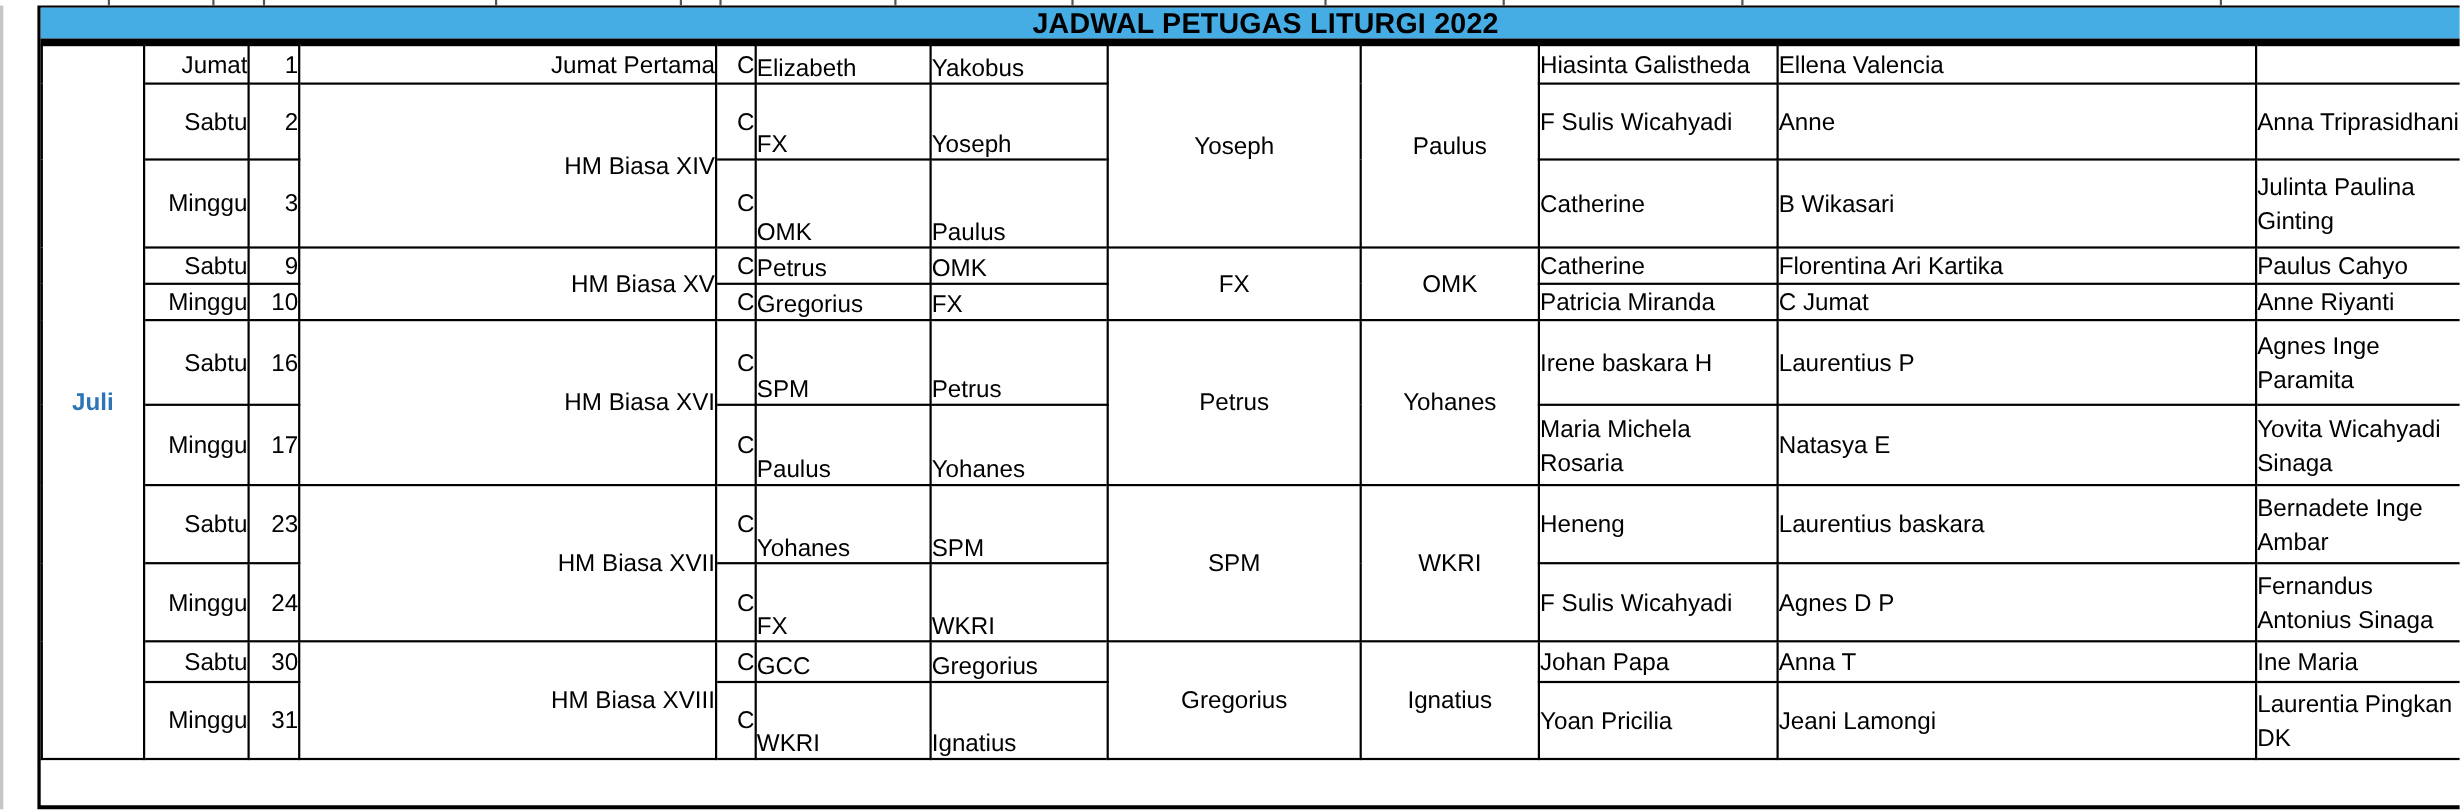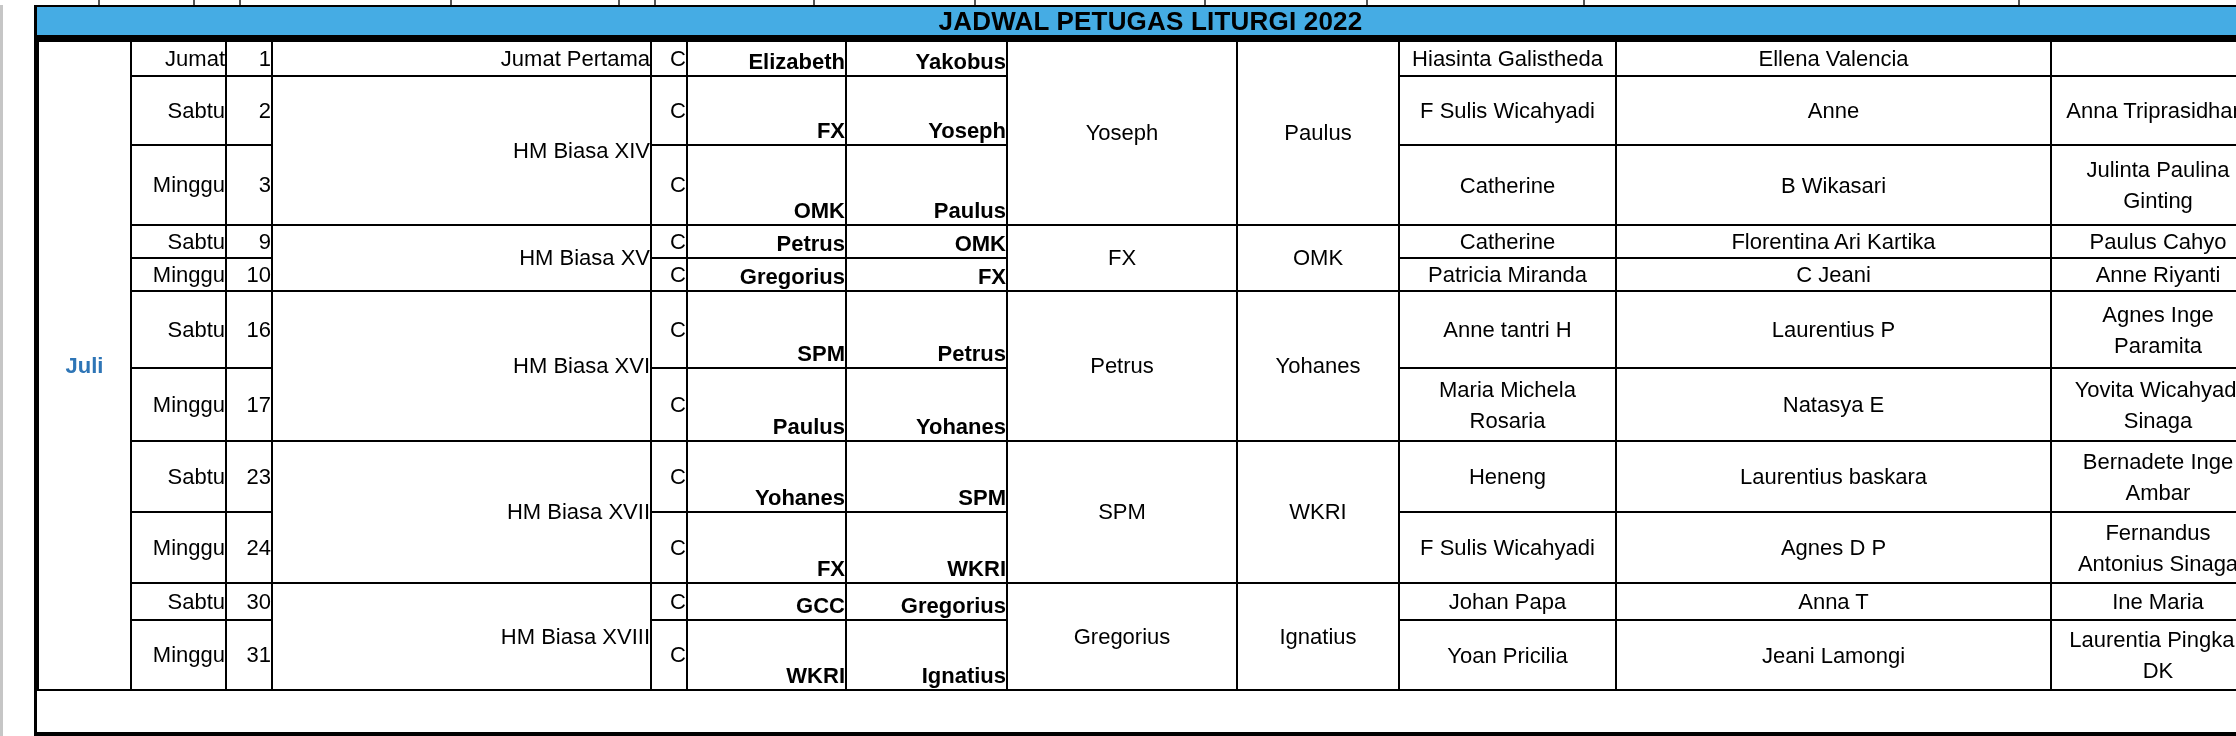--- a/index.html
+++ b/index.html
@@ -25,22 +25,22 @@
   table.schedule{
     border-collapse:collapse;table-layout:fixed;width:2227px;
   }
   table.schedule td{
     border:2px solid #000;font-size:22px;overflow:hidden;padding:0;
   }
   td.month{font-weight:bold;color:#2E75B6;font-size:24px;text-align:center;vertical-align:middle;border-left:none;}
   td.day,td.date,td.ccol{text-align:right;vertical-align:middle;}
   td.event{text-align:right;vertical-align:middle;}
   td.ga,td.gb{text-align:center;vertical-align:middle;}
-  td.na,td.nb{text-align:right;vertical-align:bottom;padding:2px 6px 6px 7px;line-height:26px;white-space:nowrap;font-weight:bold;}
-  td.nm{text-align:center;vertical-align:middle;padding:1px 4px 1px 7px;line-height:31px;white-space:pre-line;}
+  td.na,td.nb{text-align:left;vertical-align:bottom;padding:2px 6px 6px 7px;line-height:26px;white-space:nowrap;}
+  td.nm{text-align:left;vertical-align:middle;padding:1px 4px 1px 7px;line-height:31px;white-space:pre-line;}
   tr.h35{height:35px;} tr.h69{height:69px;} tr.h80{height:80px;} tr.h30{height:30px;}
   tr.h31{height:31px;} tr.h77{height:77px;} tr.h73{height:73px;} tr.h71{height:71px;}
   tr.h37{height:37px;} tr.h70{height:70px;}
 </style>
 </head>
 <body>
 
 <div class="left-edge"></div>
 
 <div class="top-strip">
@@ -133,34 +133,34 @@
       <td class="nm">Paulus Cahyo</td>
     </tr>
 
     <tr class="h31">
       <td class="day">Minggu</td>
       <td class="date">10</td>
       <td class="ccol">C</td>
       <td class="na">Gregorius</td>
       <td class="nb">FX</td>
       <td class="nm">Patricia Miranda</td>
-      <td class="nm">C Jeani</td>
+      <td class="nm">C Jumat</td>
       <td class="nm">Anne Riyanti</td>
     </tr>
 
     <tr class="h77">
       <td class="day">Sabtu</td>
       <td class="date">16</td>
       <td class="event" rowspan="2">HM Biasa XVI</td>
       <td class="ccol">C</td>
       <td class="na">SPM</td>
       <td class="nb">Petrus</td>
       <td class="ga" rowspan="2">Petrus</td>
       <td class="gb" rowspan="2">Yohanes</td>
-      <td class="nm">Anne tantri H</td>
+      <td class="nm">Irene baskara H</td>
       <td class="nm">Laurentius P</td>
       <td class="nm">Agnes Inge
 Paramita</td>
     </tr>
 
     <tr class="h73">
       <td class="day">Minggu</td>
       <td class="date">17</td>
       <td class="ccol">C</td>
       <td class="na">Paulus</td>

